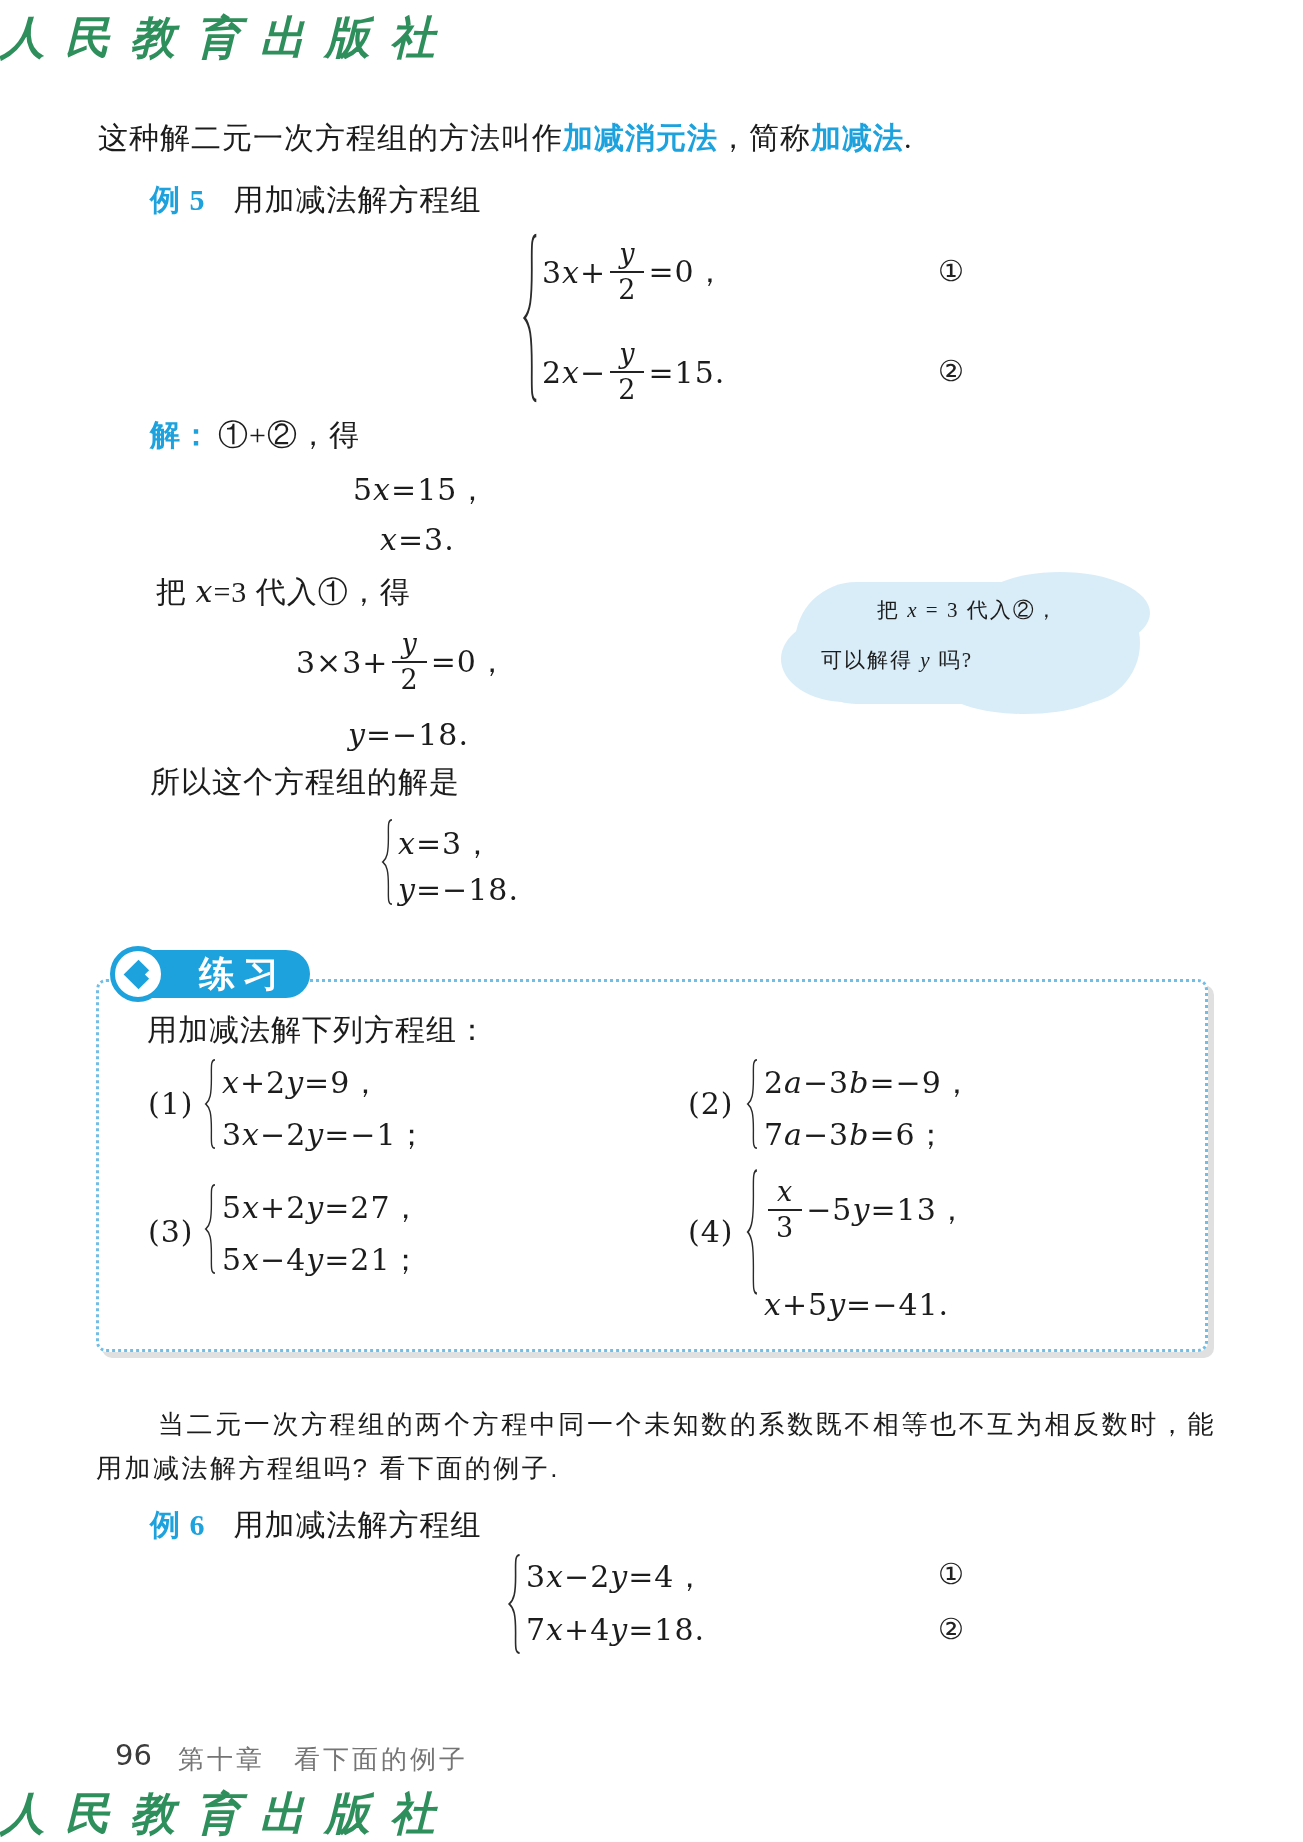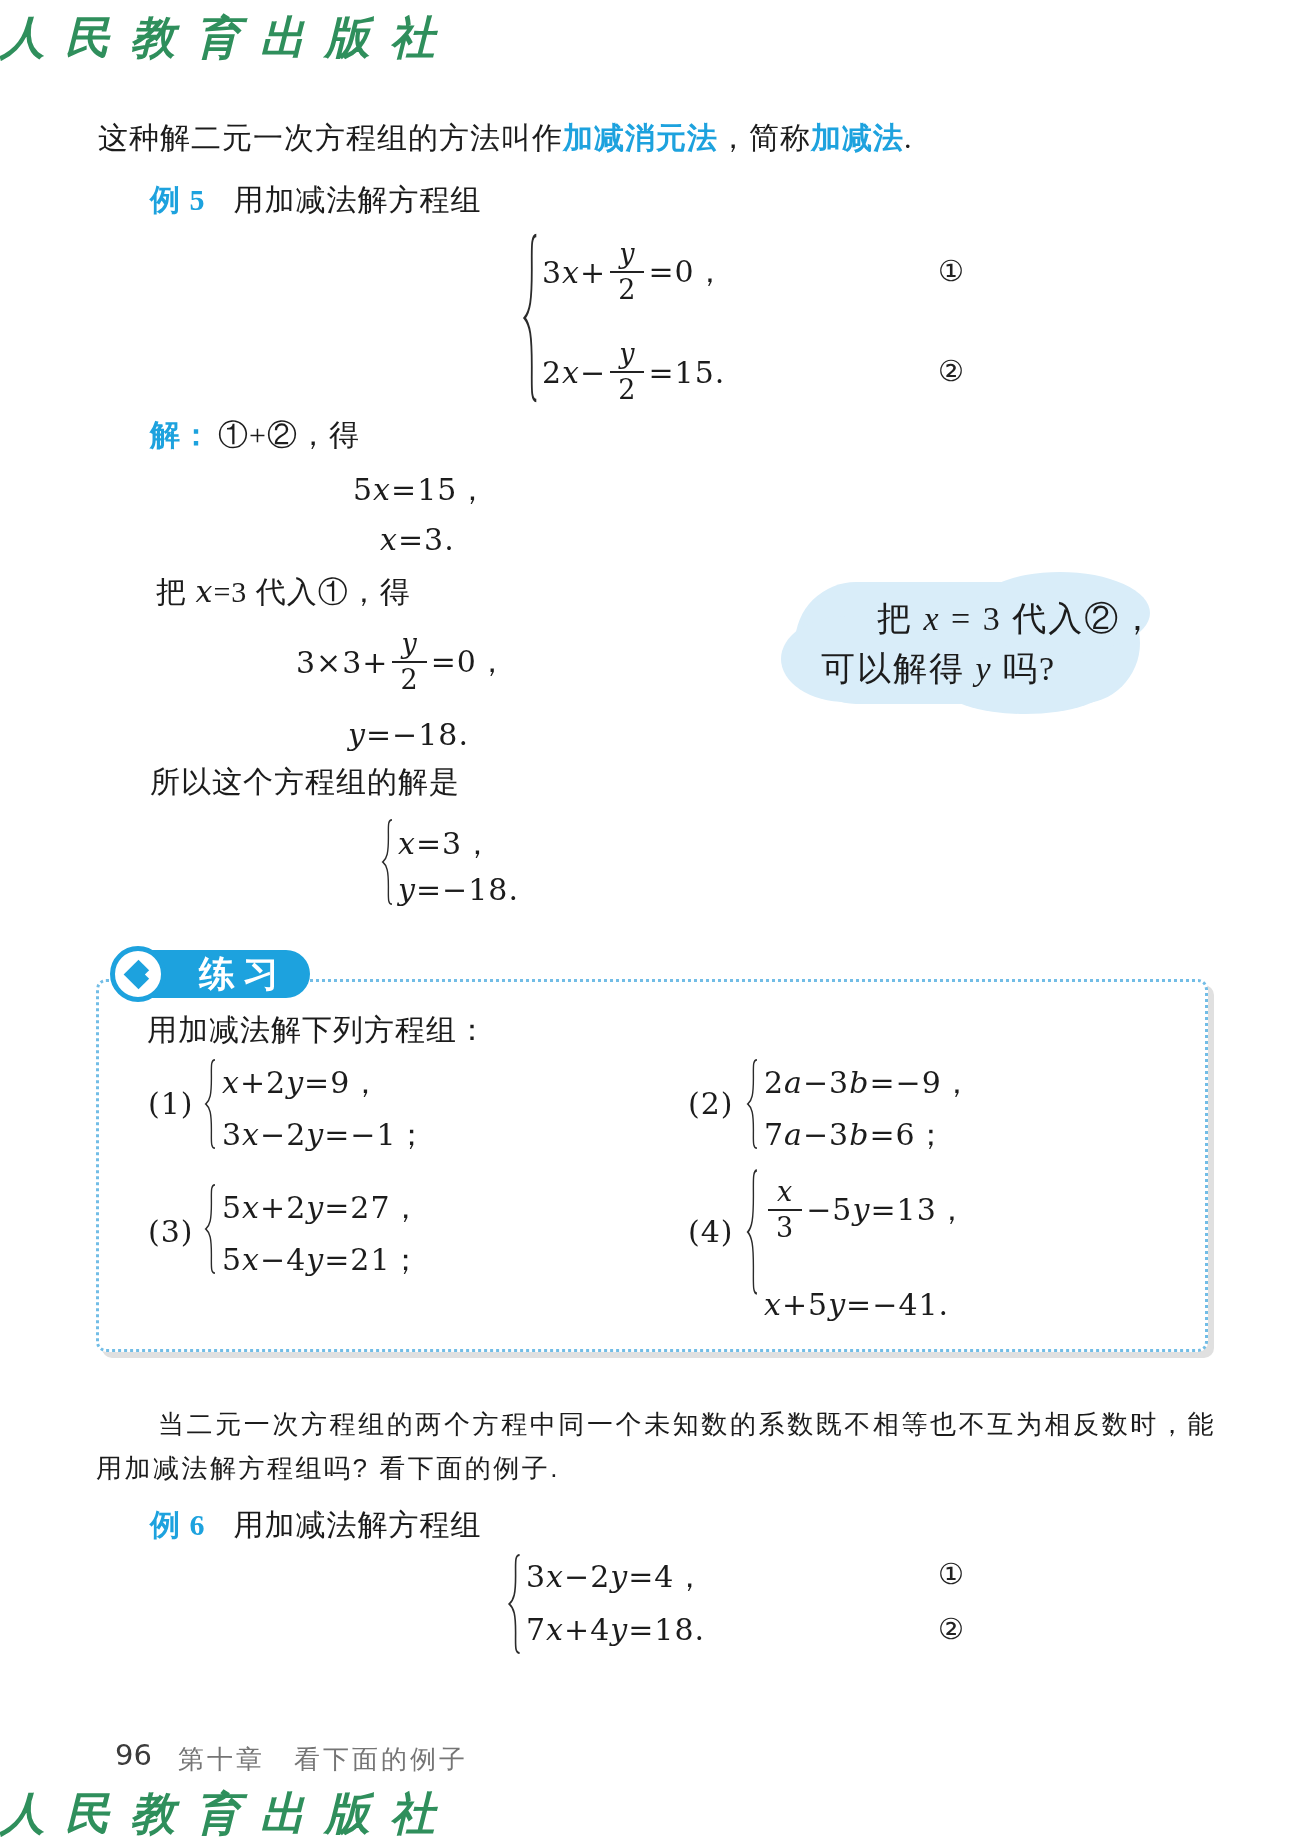--- a/index.html
+++ b/index.html
@@ -25,21 +25,21 @@
   .ex-label{margin-right:28px;}
   .solve-label{margin-right:6px;}
   .tag{font-family:"DejaVu Sans",sans-serif;font-size:29px;color:#222;}
   .logo{width:100%;text-align:left;font-family:"DejaVu Serif",serif;font-style:italic;font-weight:bold;
         font-size:45px;color:var(--logo-green);letter-spacing:20px;white-space:nowrap;}
   .brace path{stroke:#2b2b2b;fill:none;}
   .bubble{background:var(--bubble-bg);border-radius:62px;}
   .bubble::before{content:"";position:absolute;left:-14px;top:34px;width:130px;height:86px;border-radius:50%;background:var(--bubble-bg);}
   .bubble::after{content:"";position:absolute;right:-10px;top:-10px;width:180px;height:82px;border-radius:50%;background:var(--bubble-bg);}
   .bubble .bump{position:absolute;right:30px;bottom:-10px;width:170px;height:60px;border-radius:50%;background:var(--bubble-bg);}
-  .bubble-line{position:absolute;z-index:1;font-size:34px;white-space:pre;letter-spacing:2px;font-family:Liberation Serif, serif;}
+  .bubble-line{position:absolute;z-index:1;font-size:21px;white-space:pre;letter-spacing:2px;font-family:Liberation Serif, serif;}
   .practice-box{background:#fff;border:3px dotted #72bde6;border-radius:10px;box-shadow:6px 6px 0 #e0e0e0;}
   .practice-tab{width:168px;height:48px;background:var(--accent-blue);color:#fff;border-radius:10px 24px 24px 10px;
                 display:flex;align-items:center;justify-content:center;padding-left:34px;
                 font-family:"Liberation Sans",sans-serif;font-size:36px;font-weight:bold;letter-spacing:8px;}
   .practice-icon{width:56px;height:56px;border-radius:50%;background:#fff;border:5px solid var(--accent-blue);
                  display:flex;align-items:center;justify-content:center;}
   .practice-icon .diamond{display:block;width:21px;height:21px;background:var(--accent-blue);transform:rotate(45deg);position:relative;}
   .practice-icon .diamond::after{content:"";position:absolute;right:-3px;top:-3px;width:9px;height:9px;background:#fff;}
   .para{font-family:Liberation Sans, sans-serif;font-size:26px;line-height:44px;letter-spacing:2.5px;
         width:1120px;text-indent:62px;text-align:justify;}

